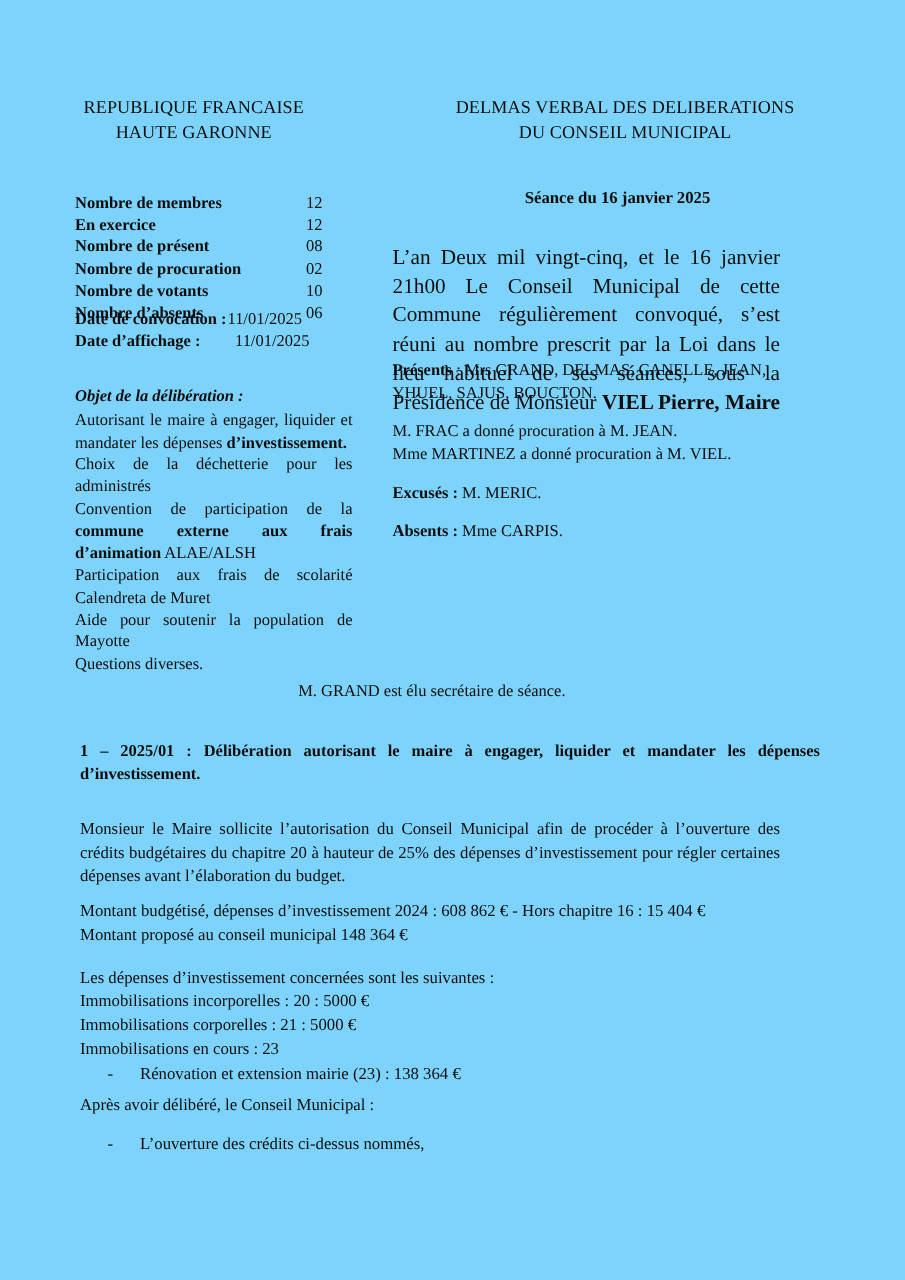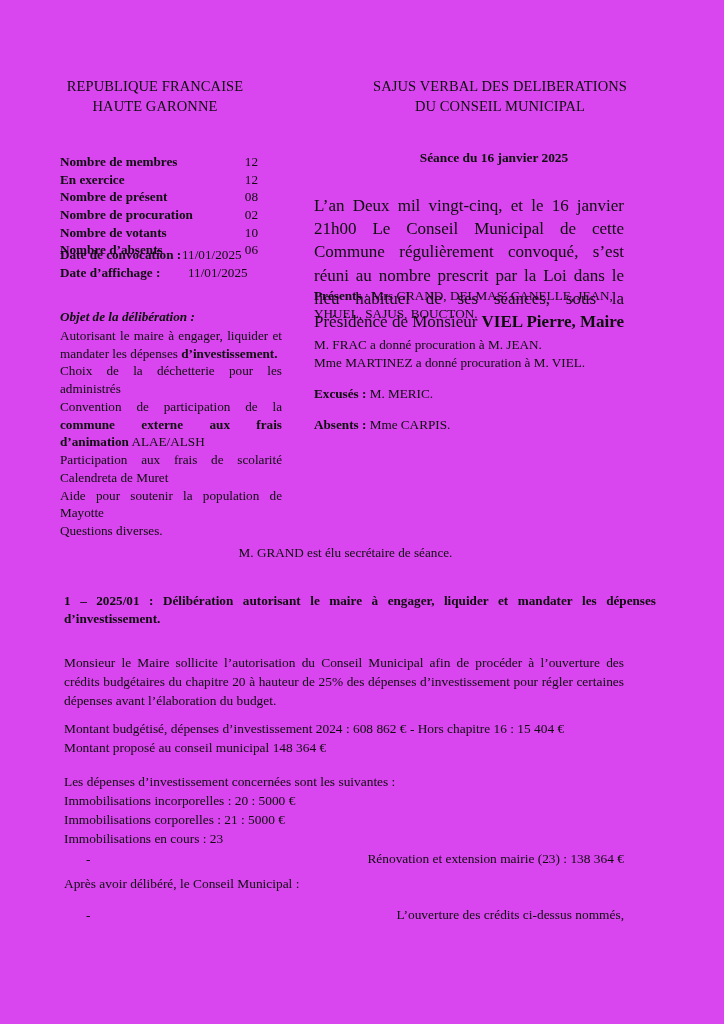--- a/index.html
+++ b/index.html
@@ -13,21 +13,21 @@
     height: 1024px;
     position: relative;
     overflow: hidden;
     font-family: "Liberation Serif", "DejaVu Serif", serif;
     color: #0d0d0d;
     -webkit-font-smoothing: antialiased;
   }
   .page {
     position: absolute;
     inset: 0;
-    background: #d946ef;
+    background: #7dd3fc;
   }
 
   
   .header {
     position: absolute;
     top: 76px;
     left: 0;
     width: 724px;
     display: flex;
     align-items: flex-start;
@@ -170,34 +170,34 @@
   #para-amounts { top: 719px; }
   #para-expenses { top: 772px; }
   #para-after { top: 874px; }
   #para-resolution { top: 905px; }
 
   .dash-item {
     display: flex;
     margin-left: 22px;
   }
   .dash-mark { width: 26px; flex: 0 0 26px; }
-  .dash-text { flex: 1 1 auto; text-align: right; }
+  .dash-text { flex: 1 1 auto; }
 </style>
 </head>
 <body>
 
 <div class="page">
 
   <div class="header">
     <div class="header-left">
       <span class="header-line">REPUBLIQUE FRANCAISE</span>
       <span class="header-line">HAUTE GARONNE</span>
     </div>
     <div class="header-right">
-      <span class="header-line">SAJUS VERBAL DES DELIBERATIONS</span>
+      <span class="header-line">DELMAS VERBAL DES DELIBERATIONS</span>
       <span class="header-line">DU CONSEIL MUNICIPAL</span>
     </div>
   </div>
 
   <div class="counts">
     <div class="count-row">
       <span class="count-label">Nombre de membres</span>
       <span class="count-value">12</span>
     </div>
     <div class="count-row">

